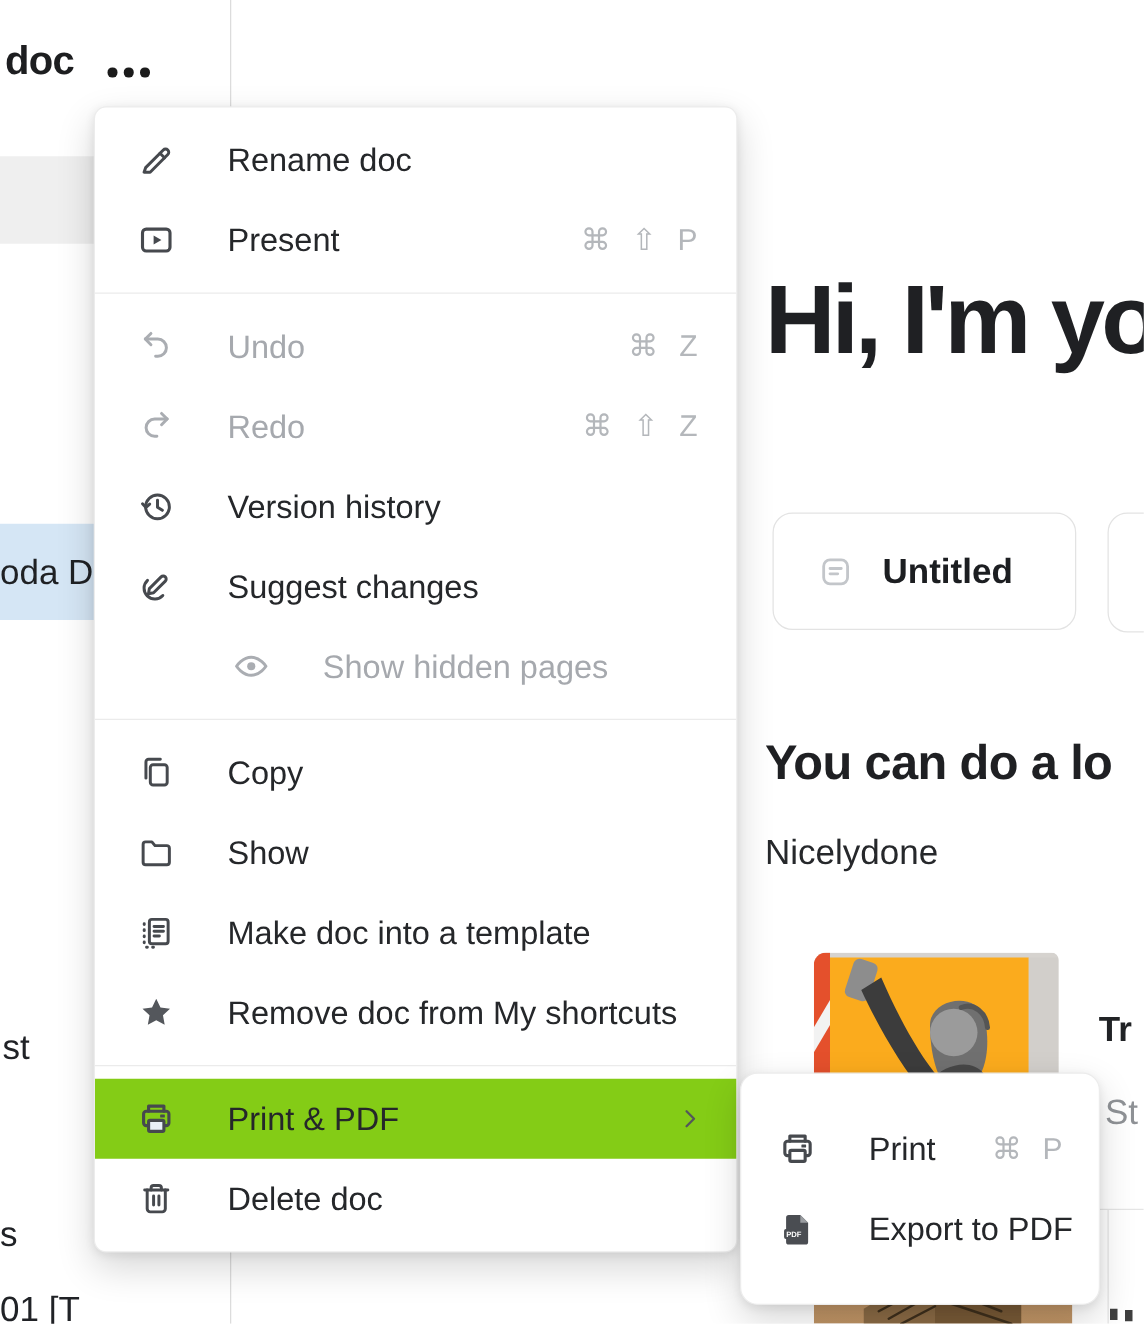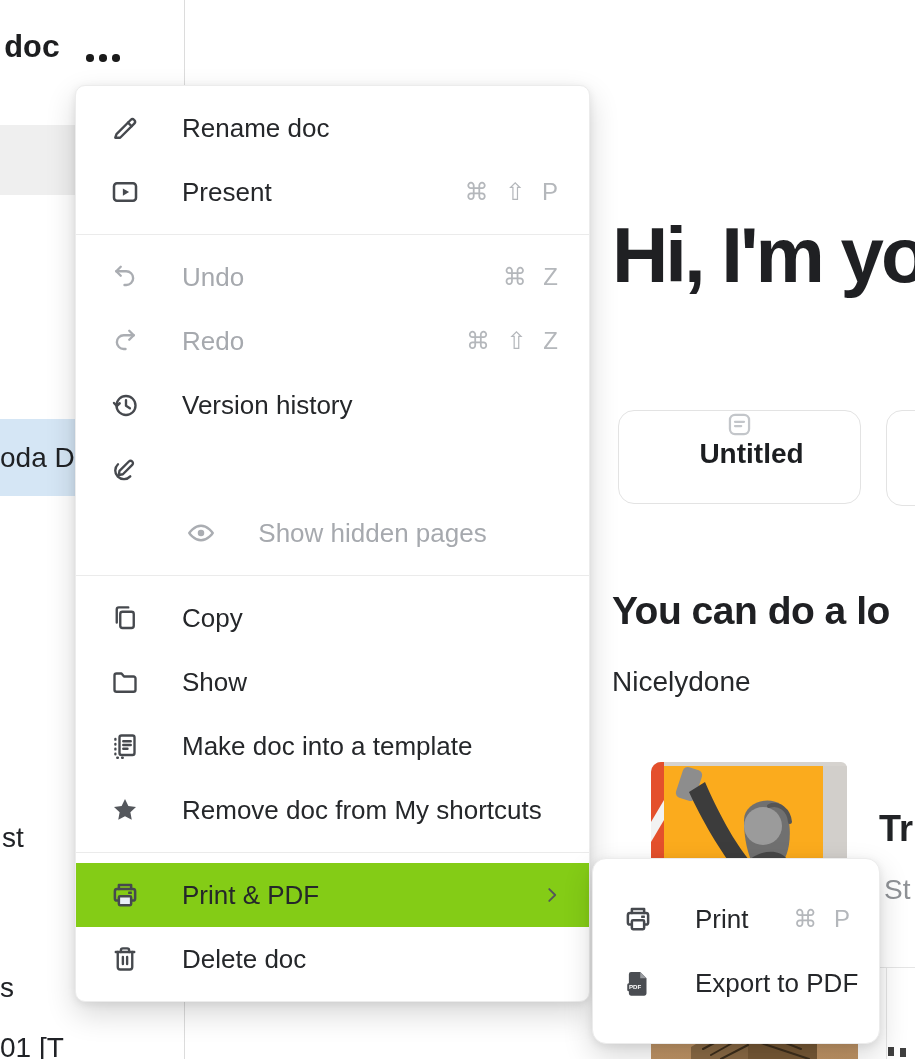--- a/index.html
+++ b/index.html
@@ -2,45 +2,45 @@
 <html><head>
 <meta charset="utf-8">
 <style>
   html,body{margin:0;padding:0;}
   body{width:915px;height:1059px;overflow:hidden;position:relative;background:#ffffff;
        font-family:"Liberation Sans","DejaVu Sans",sans-serif;-webkit-font-smoothing:antialiased;}
   .abs{position:absolute;}
 
   
   #sidebar-divider{left:184px;top:0;width:1px;height:1059px;background:#dcdcdc;z-index:1;}
-  #doc-title-fragment{left:4px;top:30px;font-size:32px;font-weight:700;color:#1d1e20;letter-spacing:-.5px;z-index:2;font-family:Liberation Mono, monospace;}
+  #doc-title-fragment{left:4px;top:30px;font-size:32px;font-weight:700;color:#1d1e20;letter-spacing:-.5px;z-index:2;}
   #doc-more-button{left:86px;top:50px;width:40px;height:16px;z-index:2;cursor:pointer;}
   #doc-more-button i{position:absolute;top:4px;width:7.5px;height:7.5px;border-radius:50%;background:#1b1b1b;}
   #doc-more-button i:nth-child(1){left:0;} #doc-more-button i:nth-child(2){left:13px;} #doc-more-button i:nth-child(3){left:26px;}
 
   .side-row{left:0;width:184px;z-index:1;}
   #sidebar-row-gray{top:125px;height:70px;background:#efefef;}
   #sidebar-row-selected{top:419px;height:77px;background:#d5e6f5;display:flex;align-items:center;}
   #sidebar-row-selected span{font-size:28px;color:#1f2124;padding-left:0;white-space:nowrap;text-align:right;}
   .side-frag{color:#202226;font-size:28px;z-index:1;white-space:nowrap;}
   #side-frag-1{left:2px;top:822px;}
   #side-frag-2{left:0px;top:972px;}
   #side-frag-3{left:0px;top:1032px;}
 
   #hero-title{left:612px;top:210px;font-size:78px;font-weight:800;color:#1f2023;letter-spacing:-3px;white-space:nowrap;z-index:0;}
   .tpl-card{top:410px;height:94px;background:#fff;border:1.5px solid #e3e3e3;border-radius:16px;
             display:flex;align-items:center;z-index:0;cursor:pointer;}
-  #template-card{left:618px;width:243px;box-sizing:border-box;flex-direction:column;}
+  #template-card{left:618px;width:243px;padding-left:36px;box-sizing:border-box;}
   #template-card .card-label{font-size:28px;font-weight:700;color:#1c1e21;margin-left:24px;}
   #template-card-partial{left:886px;width:60px;}
   #section-title{left:612px;top:589px;font-size:39px;font-weight:700;color:#1f2023;letter-spacing:-.5px;white-space:nowrap;}
   #body-text{left:612px;top:666px;font-size:28px;color:#26282b;white-space:nowrap;}
 
   #gallery-image-1{left:651px;top:762px;width:196px;height:206px;border-radius:10px 6px 0 0;overflow:hidden;z-index:0;cursor:pointer;}
-  #gallery-title-fragment{left:879px;top:808px;font-size:36px;font-weight:700;color:#212326;}
+  #gallery-title-fragment{left:879px;top:808px;font-size:28px;font-weight:700;color:#212326;}
   #gallery-subtitle-fragment{left:884px;top:874px;font-size:28px;color:#8f9296;}
   #gallery-row-border{left:847px;top:967px;width:68px;height:1px;background:#e5e5e5;}
   #gallery-col-border{left:886px;top:968px;width:1px;height:91px;background:#e5e5e5;}
   #gallery-image-2{left:651px;top:1003px;width:207px;height:56px;overflow:hidden;z-index:0;cursor:pointer;}
   #clipped-text-fragment{left:888px;top:1047px;width:6px;height:9px;background:#3f3f3f;box-shadow:12px 1px 0 #3f3f3f;}
 
   
   #doc-menu{left:75px;top:85px;width:515px;box-sizing:border-box;background:#fff;border:1px solid #ececec;
             border-radius:10px;padding:10px 0;z-index:10;
             box-shadow:0 12px 30px rgba(0,0,0,.16),0 2px 8px rgba(0,0,0,.08);}
@@ -200,20 +200,21 @@
     <span class="mi-label">Version history</span>
   </div>
 
   <div class="menu-item">
     <span class="mi-icon">
       <svg viewBox="0 0 24 24" fill="none" stroke="currentColor" stroke-width="1.9">
         <path d="M10.3 16.2 17.8 8.7a1.9 1.9 0 1 0-2.7-2.7L7.6 13.5l-.6 3.3 3.3-.6z"></path>
         <path d="M16.2 17.9a6.9 6.9 0 1 1-9.8-9.7"></path>
       </svg>
     </span>
+    <span class="mi-label">Suggest changes</span>
   </div>
 
   <div class="menu-item disabled">
     <span class="mi-icon">
       <svg viewBox="0 0 24 24" fill="none" stroke="currentColor" stroke-width="1.9">
         <path d="M2.6 12s3.8-5.8 9.4-5.8S21.4 12 21.4 12s-3.8 5.8-9.4 5.8S2.6 12 2.6 12z"></path>
         <circle cx="12" cy="12" r="2.6" fill="currentColor" stroke="none"></circle>
       </svg>
     </span>
     <span class="mi-label">Show hidden pages</span>

